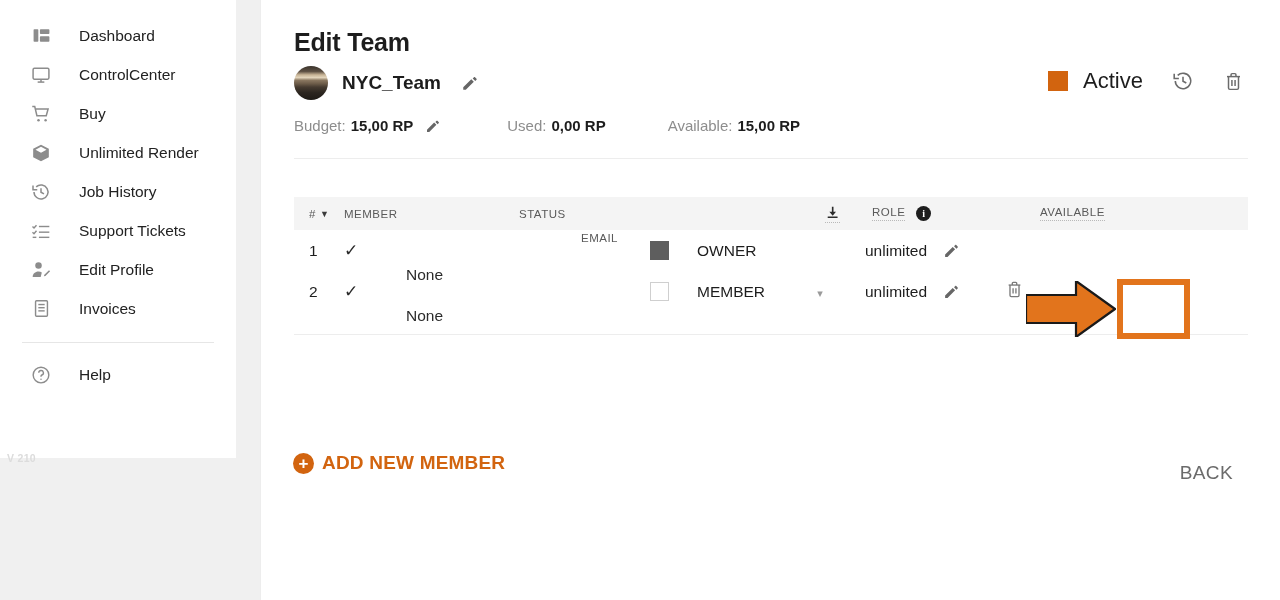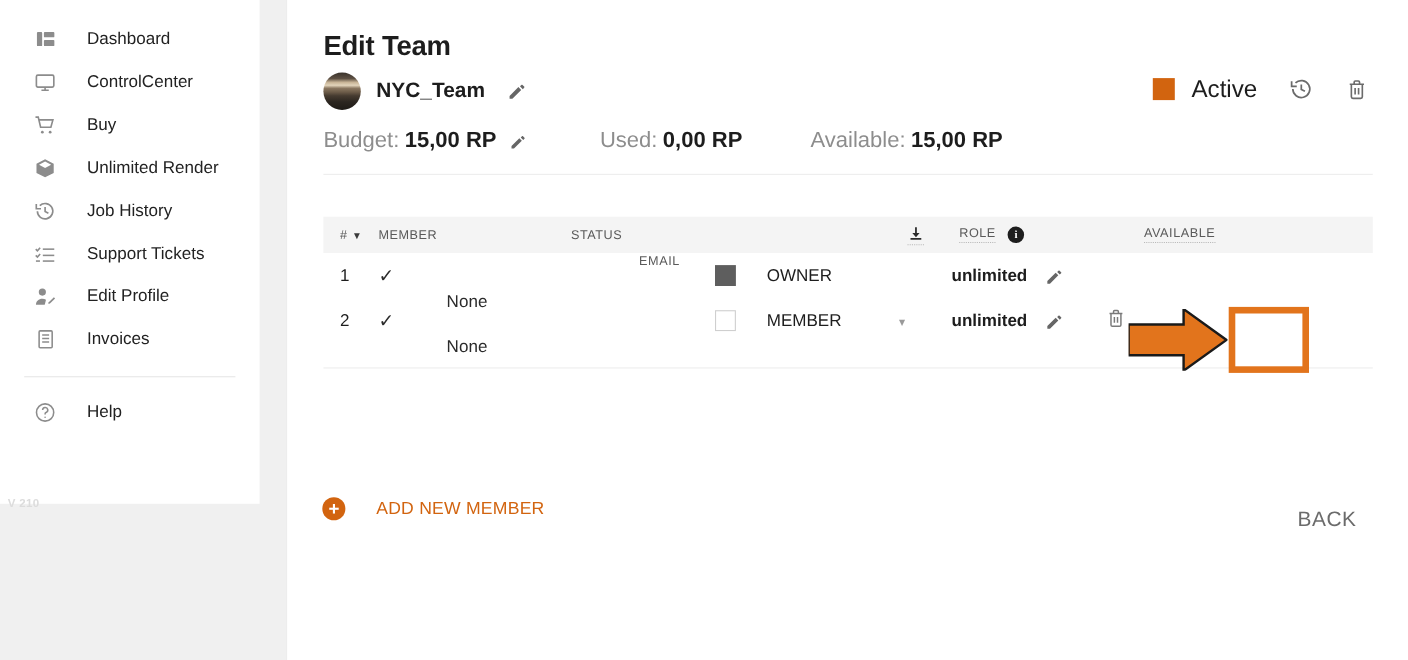--- a/index.html
+++ b/index.html
@@ -81,21 +81,21 @@
     margin-left: 14px;
     font-size: 19px; font-weight: bold; color: #1d1d1d;
   }
   .pencil { display: inline-flex; color: #666; cursor: pointer; }
   .pencil svg { display: block; }
   .team-pencil { margin-left: 20px; }
 
   .budget-row {
     position: absolute; left: 33px; top: 117px;
     display: flex; 
-    font-size: 20px;
+    font-size: 15px;
   }
   .b-label { color: #8d8d8d; }
   .b-value { color: #1d1d1d; font-weight: bold; margin-left: 5px; }
   .b-group { display: flex; align-items: center; }
   .b-gap-1 { margin-left: 66px; }
   .b-gap-2 { margin-left: 62px; }
   .budget-pencil { margin-left: 12px; }
 
   .status-block {
     position: absolute; right: 36px; top: 68px;
@@ -174,21 +174,21 @@
     width: 19px; height: 19px; background: #5e5e5e;
   }
   .box-empty {
     width: 19px; height: 19px; background: #fff;
     border: 1.5px solid #cfcfcf;
   }
   .role-text { font-size: 15.5px; color: #1d1d1d; }
   .role-caret {
     margin-left: 48px; color: #9a9a9a; font-size: 11px;
   }
-  .avail-cell { display: flex; align-items: flex-end; font-weight: bold; }
+  .avail-cell { display: flex; align-items: flex-start; }
   .avail-pencil { margin-left: 16px; }
   .row-trash { color: #7a7a7a; display:inline-flex; cursor:pointer; }
   .row-trash svg { display:block; }
   .hr-bottom {
     position: absolute; left: 33px; top: 334px;
     width: 954px; height: 1px; background: #ededed;
   }
 
   
   .add-member {
@@ -196,23 +196,23 @@
     display: flex; align-items: center; cursor: pointer;
   }
   .plus-circle {
     width: 21px; height: 21px; border-radius: 50%;
     background: #d2640f; color: #fff;
     display: flex; align-items: center; justify-content: center;
     font-size: 17px; line-height: 1; font-weight: bold;
     flex: none;
   }
   .add-label {
-    margin-left: 28px;
+    margin-left: 8px;
     color: #d2640f;
-    font-size: 16px; font-weight: normal;
+    font-size: 19px; font-weight: bold;
     letter-spacing: 0.2px;
   }
   .back-button {
     position: absolute; right: 47px; top: 462px;
     font-size: 19px; color: #6b6b6b; cursor: pointer;
     letter-spacing: 0.4px;
   }
 
   
   .highlight-box {

